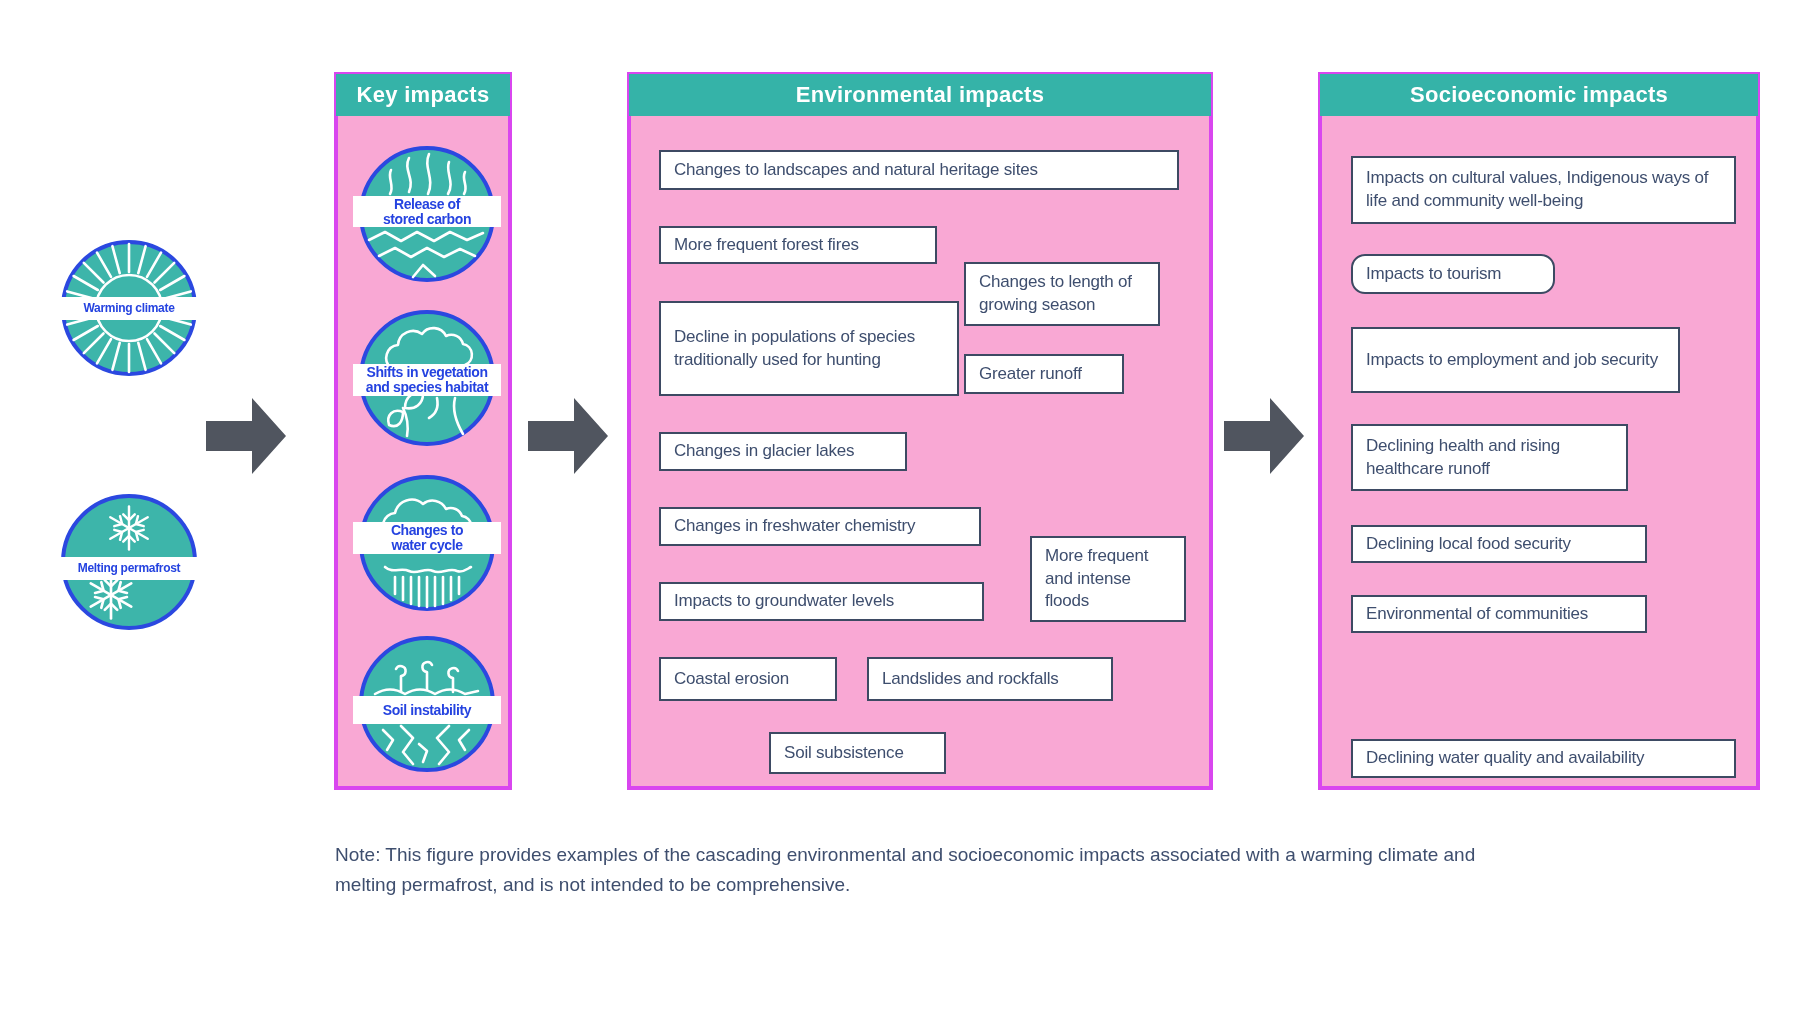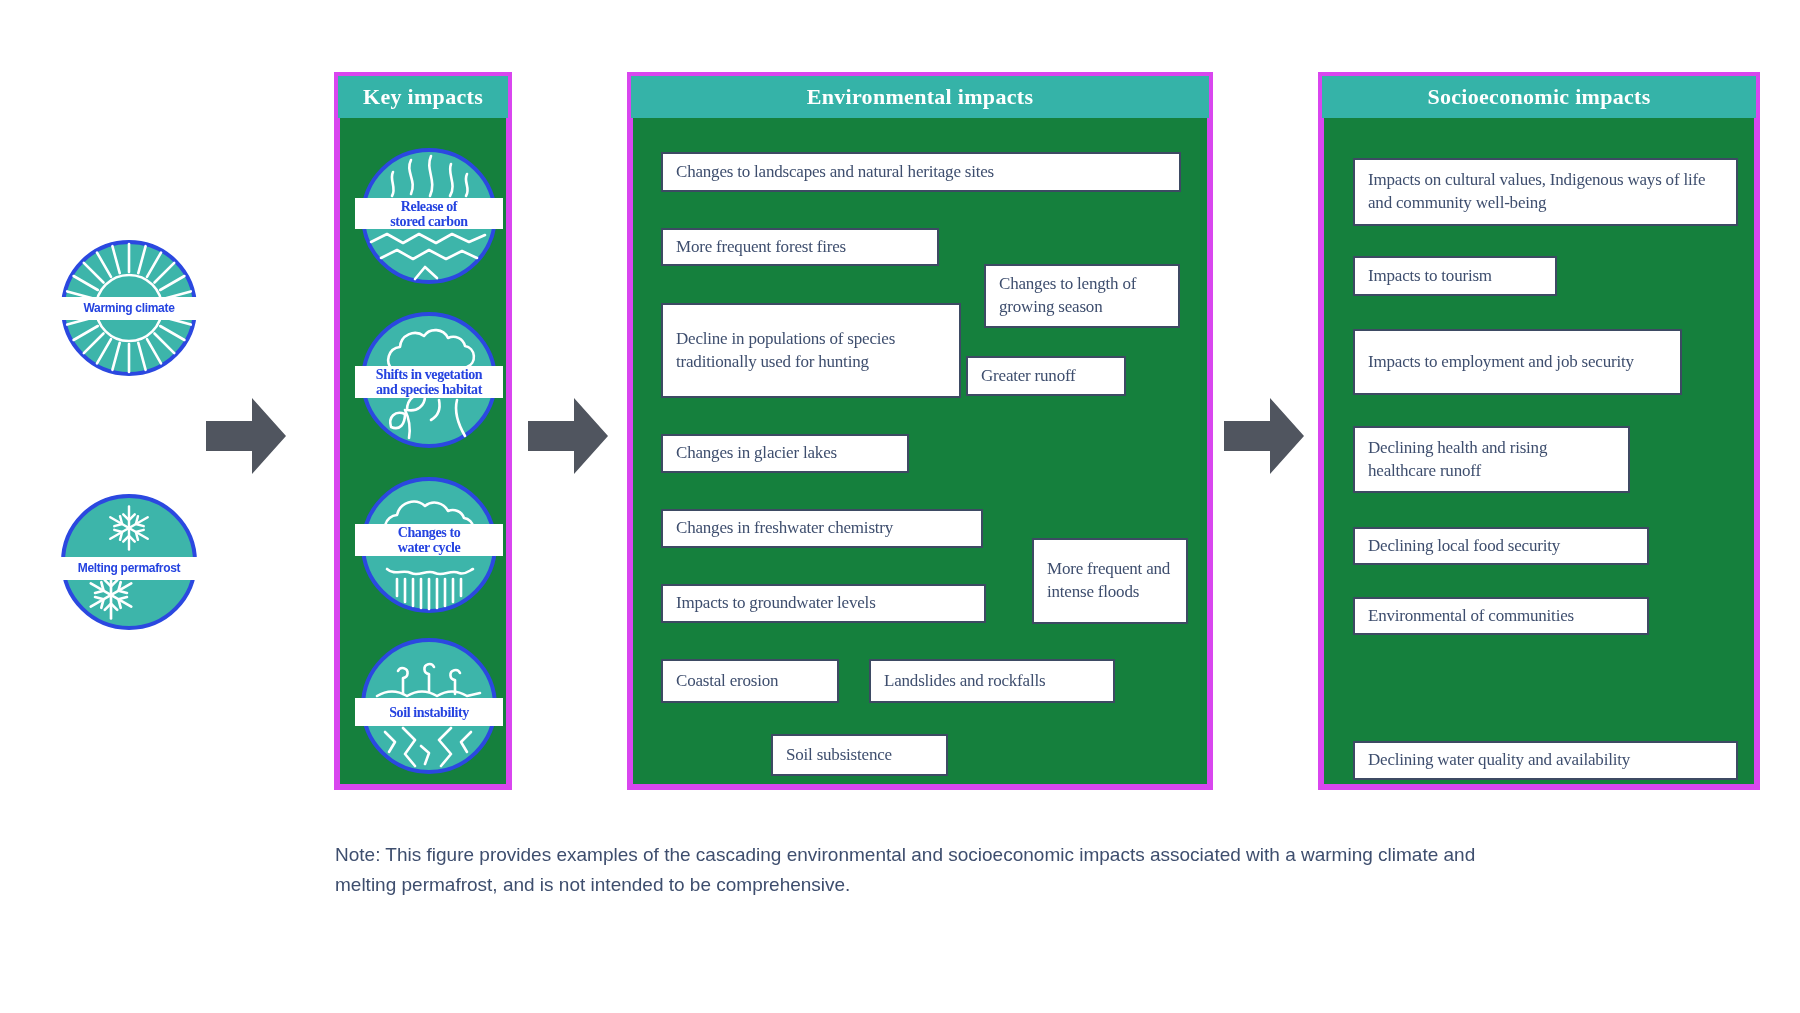--- a/index.html
+++ b/index.html
@@ -1,18 +1,18 @@
 <!DOCTYPE html>
 <html><head>
 <meta charset="utf-8">
 <style>
   html,body { margin:0; padding:0; background:#ffffff; font-family:"Liberation Sans", sans-serif; }
   .canvas { position:relative; width:1800px; height:1013px; background:#ffffff; overflow:hidden; }
 
-  .col { position:absolute; border:6px solid #d946ef; background:#15803d; box-sizing:border-box;font-family:Liberation Serif, serif; }
+  .col { position:absolute; border:4px solid #d946ef; background:#f9a8d4; box-sizing:border-box; }
   .col-header { position:absolute; top:-2px; left:-2px; right:-2px; height:42px; background:#35B3A8;
                 color:#ffffff; display:flex; align-items:center; justify-content:center;
                 font-size:22px; font-weight:700; letter-spacing:0.3px; }
 
   .ibox { position:absolute; box-sizing:border-box; border:2px solid #3D4A63; background:#fff;
           color:#3E4E6E; font-size:17px; line-height:1.35; letter-spacing:-0.2px;
           display:flex; align-items:center; padding:4px 12px 4px 13px; }
 
   .circle-icon { position:absolute; width:140px; height:140px; }
   .circle-icon svg { position:absolute; left:0; top:0; width:140px; height:140px; }
@@ -183,37 +183,37 @@
       </svg>
       <div class="band" style="top:62px;height:28px;">Soil instability</div>
     </div>
   </div>
 
   <div class="col" style="left:627px;top:72px;width:586px;height:718px;">
     <div class="col-header">Environmental impacts</div>
 
     <div class="ibox" style="left:28px;top:74px;width:520px;height:40px;">Changes to landscapes and natural heritage sites</div>
     <div class="ibox" style="left:28px;top:150px;width:278px;height:38px;">More frequent forest fires</div>
-    <div class="ibox" style="left:351px;top:186px;width:196px;height:64px;">Changes to length of growing season</div>
+    <div class="ibox" style="left:333px;top:186px;width:196px;height:64px;">Changes to length of growing season</div>
     <div class="ibox" style="left:28px;top:225px;width:300px;height:95px;">Decline in populations of species traditionally used for hunting</div>
     <div class="ibox" style="left:333px;top:278px;width:160px;height:40px;">Greater runoff</div>
     <div class="ibox" style="left:28px;top:431px;width:322px;height:39px;">Changes in freshwater chemistry</div>
     <div class="ibox" style="left:28px;top:356px;width:248px;height:39px;">Changes in glacier lakes</div>
     <div class="ibox" style="left:399px;top:460px;width:156px;height:86px;">More frequent and intense floods</div>
     <div class="ibox" style="left:28px;top:506px;width:325px;height:39px;">Impacts to groundwater levels</div>
     <div class="ibox" style="left:28px;top:581px;width:178px;height:44px;">Coastal erosion</div>
     <div class="ibox" style="left:236px;top:581px;width:246px;height:44px;">Landslides and rockfalls</div>
     <div class="ibox" style="left:138px;top:656px;width:177px;height:42px;">Soil subsistence</div>
   </div>
 
   <div class="col" style="left:1318px;top:72px;width:442px;height:718px;">
     <div class="col-header">Socioeconomic impacts</div>
 
     <div class="ibox" style="left:29px;top:80px;width:385px;height:68px;">Impacts on cultural values, Indigenous ways of life and community well-being</div>
-    <div class="ibox" style="left:29px;top:178px;width:204px;height:40px;">Impacts to tourism</div>
+    <div class="ibox" style="left:29px;top:178px;width:204px;height:40px;border-radius:14px;">Impacts to tourism</div>
     <div class="ibox" style="left:29px;top:251px;width:329px;height:66px;">Impacts to employment and job security</div>
     <div class="ibox" style="left:29px;top:348px;width:277px;height:67px;">Declining health and rising healthcare runoff</div>
     <div class="ibox" style="left:29px;top:449px;width:296px;height:38px;">Declining local food security</div>
     <div class="ibox" style="left:29px;top:519px;width:296px;height:38px;">Environmental of communities</div>
     <div class="ibox" style="left:29px;top:663px;width:385px;height:39px;">Declining water quality and availability</div>
   </div>
 
   <div class="note">
     <div>Note: This figure provides examples of the cascading environmental and socioeconomic impacts associated with a warming climate and</div>
     <div>melting permafrost, and is not intended to be comprehensive.</div>

